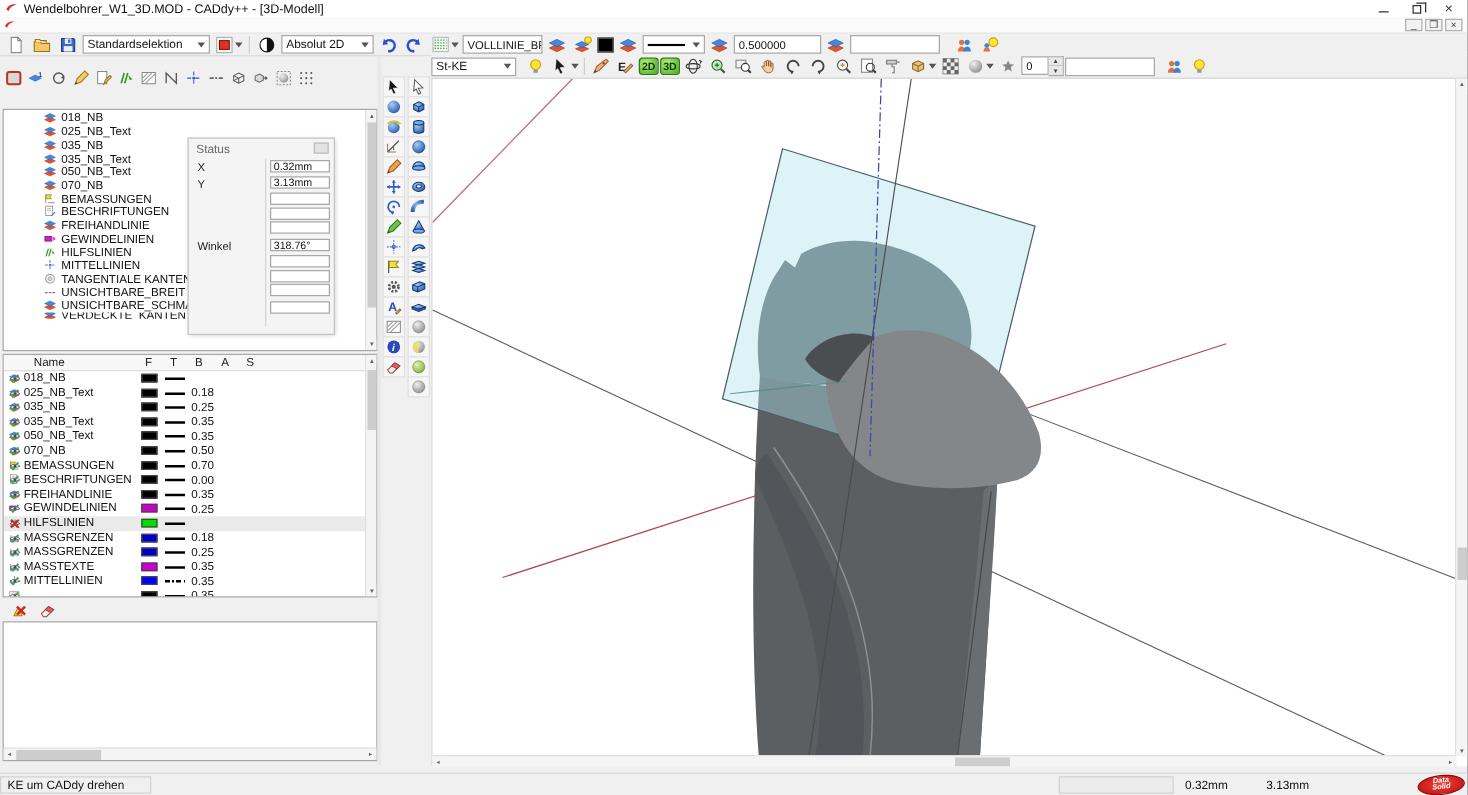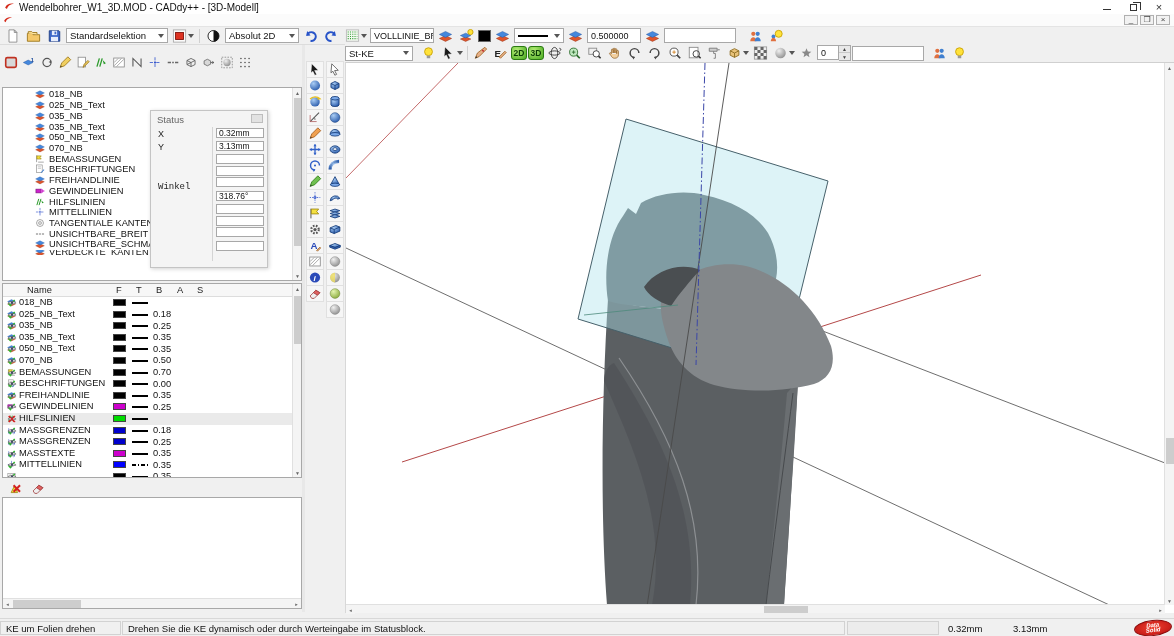--- a/index.html
+++ b/index.html
@@ -256,21 +256,21 @@
         <div class="caret"></div>
       </div>
       <div class="tbtn">
         <span class="icn" style="width: 15px; height: 14px;">
           <svg viewBox="0 0 16 16">
             <path d="M1 10.8 8 7.4l7 3.4L8 14.2z" fill="#e0552c" stroke="#8c2c10" stroke-width=".5"></path>
             <path d="M1 6.2 8 2.8l7 3.4L8 9.6z" fill="#4488dd" stroke="#1c4c9c" stroke-width=".5"></path>
           </svg>
         </span>
       </div>
-      <div class="tinput" style="width: 54px;">0.500000</div>
+      <div class="tinput" style="width: 70px;">0.500000</div>
       <div class="tbtn">
         <span class="icn" style="width: 15px; height: 14px;">
           <svg viewBox="0 0 16 16">
             <path d="M1 10.8 8 7.4l7 3.4L8 14.2z" fill="#e0552c" stroke="#8c2c10" stroke-width=".5"></path>
             <path d="M1 6.2 8 2.8l7 3.4L8 9.6z" fill="#4488dd" stroke="#1c4c9c" stroke-width=".5"></path>
           </svg>
         </span>
       </div>
       <div class="tinput" style="width: 72px;"></div>
       <div style="width: 6px;"></div>
@@ -757,21 +757,21 @@
     <div class="sp-btn"></div>
     <div class="sp-div"></div>
     <div id="spfields">
         <div class="sp-label" style="top: 18px;">X</div>
         <div class="sp-box" style="top: 17px;">0.32mm</div>
         <div class="sp-label" style="top: 31px;">Y</div>
         <div class="sp-box" style="top: 30px;">3.13mm</div>
         <div class="sp-box" style="top: 43px;"></div>
         <div class="sp-box" style="top: 55px;"></div>
         <div class="sp-box" style="top: 66px;"></div>
-        <div class="sp-label" style="top: 71px; font-family: Liberation Mono, monospace;">Winkel</div>
+        <div class="sp-label" style="top: 81px;">Winkel</div>
         <div class="sp-box" style="top: 80px;">318.76°</div>
         <div class="sp-box" style="top: 93px;"></div>
         <div class="sp-box" style="top: 105px;"></div>
         <div class="sp-box" style="top: 116px;"></div>
         <div class="sp-box" style="top: 130px;"></div>
       </div>
   </div>
 
   <div class="abs tablebox">
     <div class="thead" id="tablehead">
@@ -1469,22 +1469,21 @@
       <div class="sb-arrow" style="bottom:0">▼</div>
     </div>
     <div class="sb-h" style="width:819px;height:9px;bottom:0">
       <div class="sb-arrow" style="left:0;top:0">◂</div>
       <div class="sb-thumb" style="left:418px;top:1px;height:7px;width:44px"></div>
       <div class="sb-arrow" style="right:0;top:0">▸</div>
     </div>
   </div>
 
   <div class="abs statusbar">
-    <div class="sbseg" style="left:0;width:121px">KE um Folien drehen</div>
-    <div class="sbseg" style="left:122px;width:723px">Drehen Sie die KE dynamisch oder durch Werteingabe im Statusblock.</div>
+    <div class="sbseg" style="left:0;width:121px">KE um CADdy drehen</div>
     <div class="sbseg" style="left:847px;width:92px;background:#ececec"></div>
     <span class="sbcoord" style="left:948px">0.32mm</span>
     <span class="sbcoord" style="left:1013px">3.13mm</span>
     <div class="dslogo">
       <span>Data</span>
         <span>Solid</span>
     </div>
   </div>
 
 </div>

